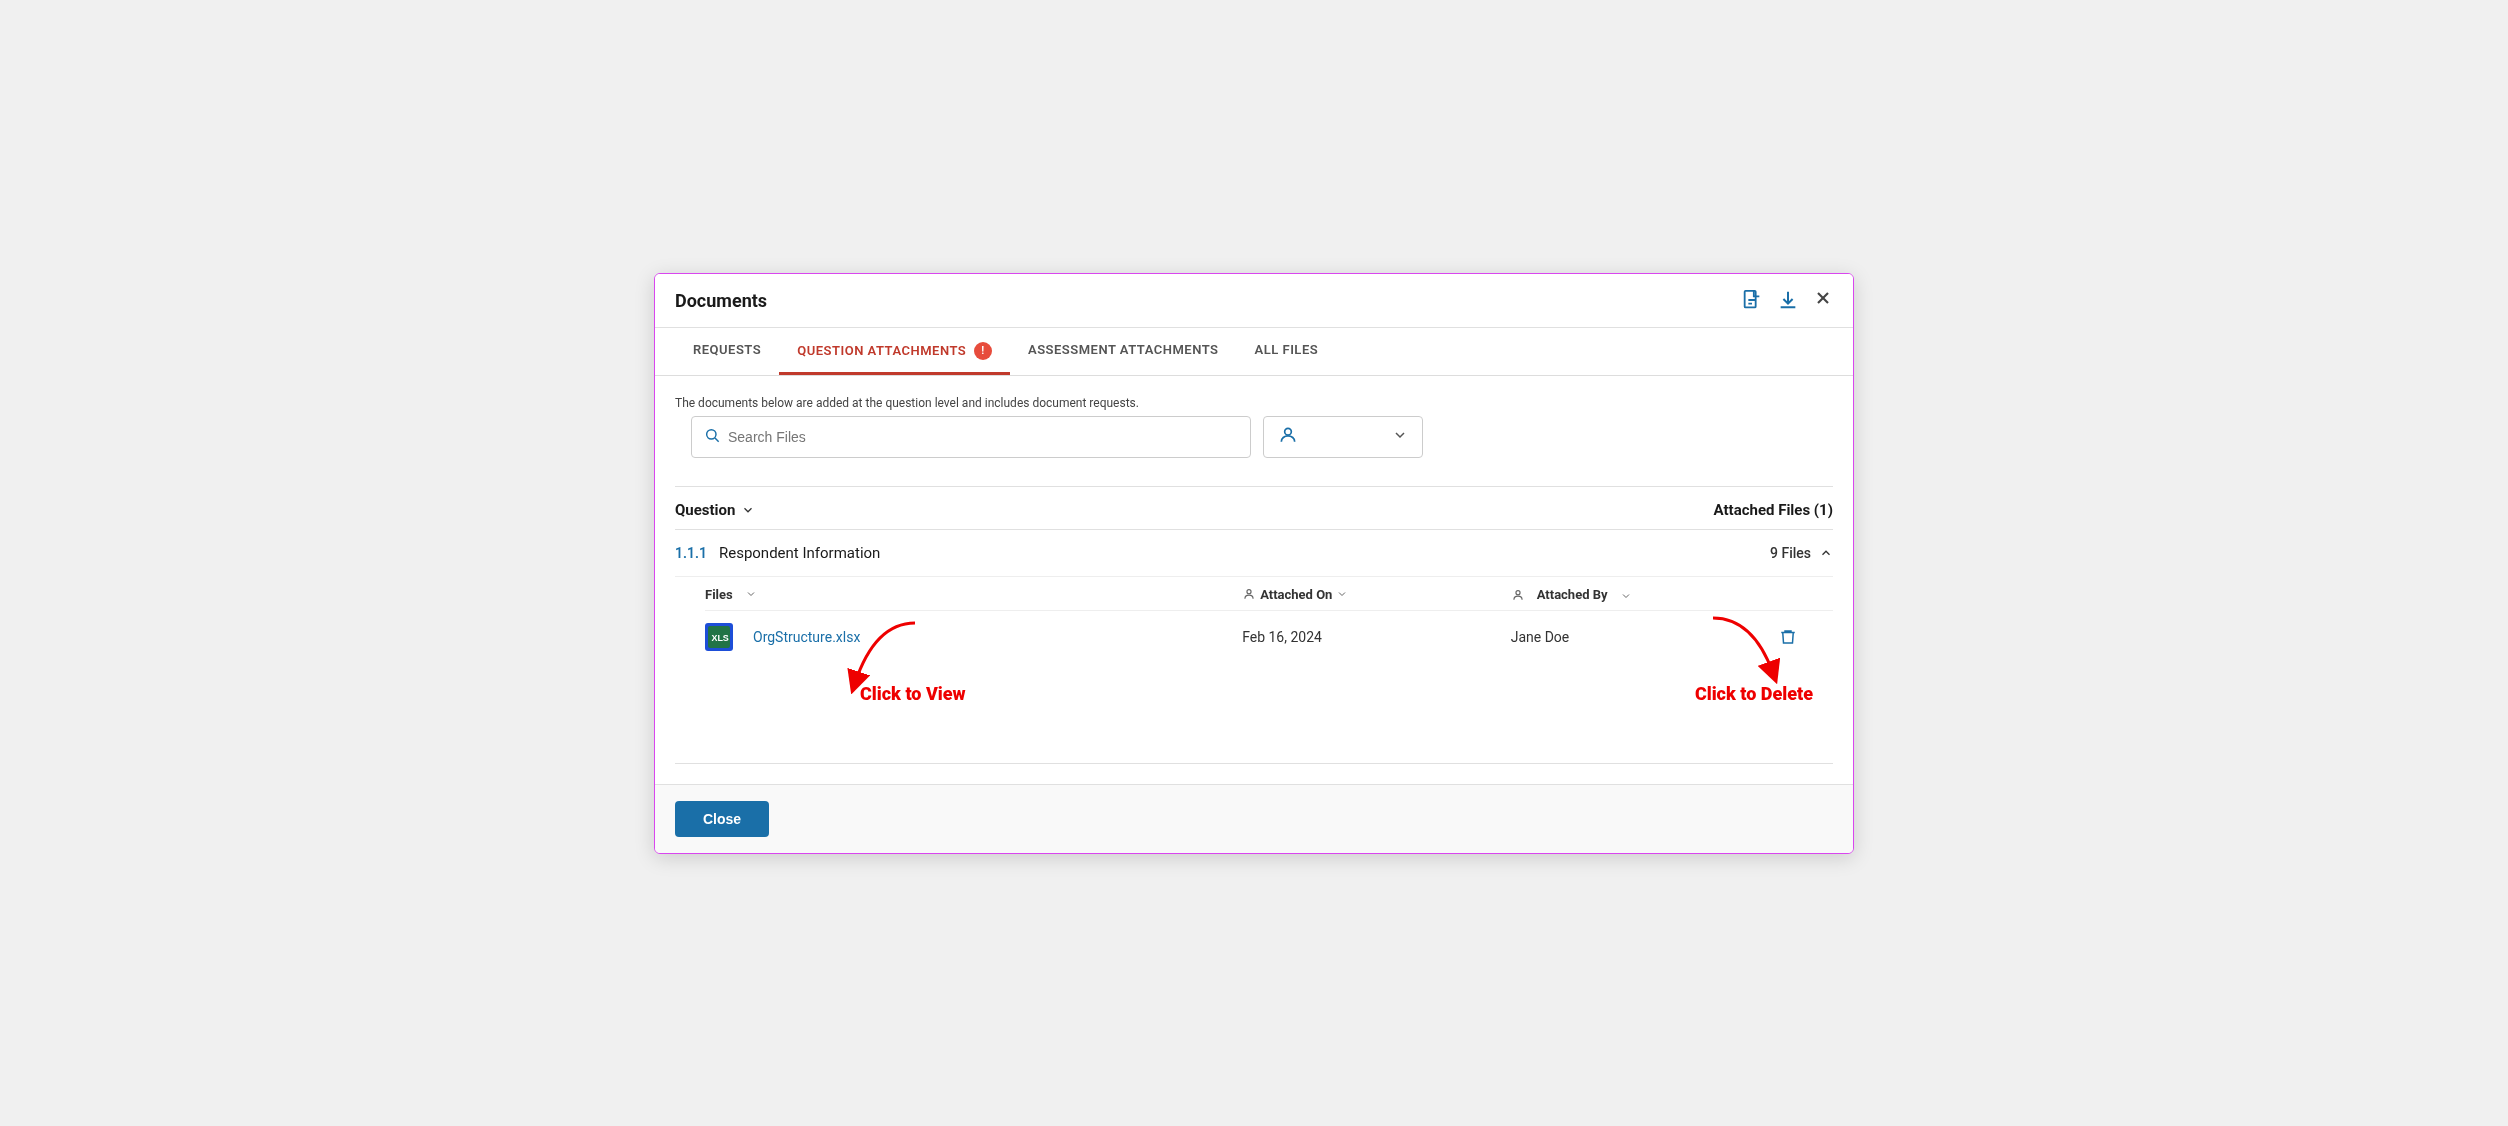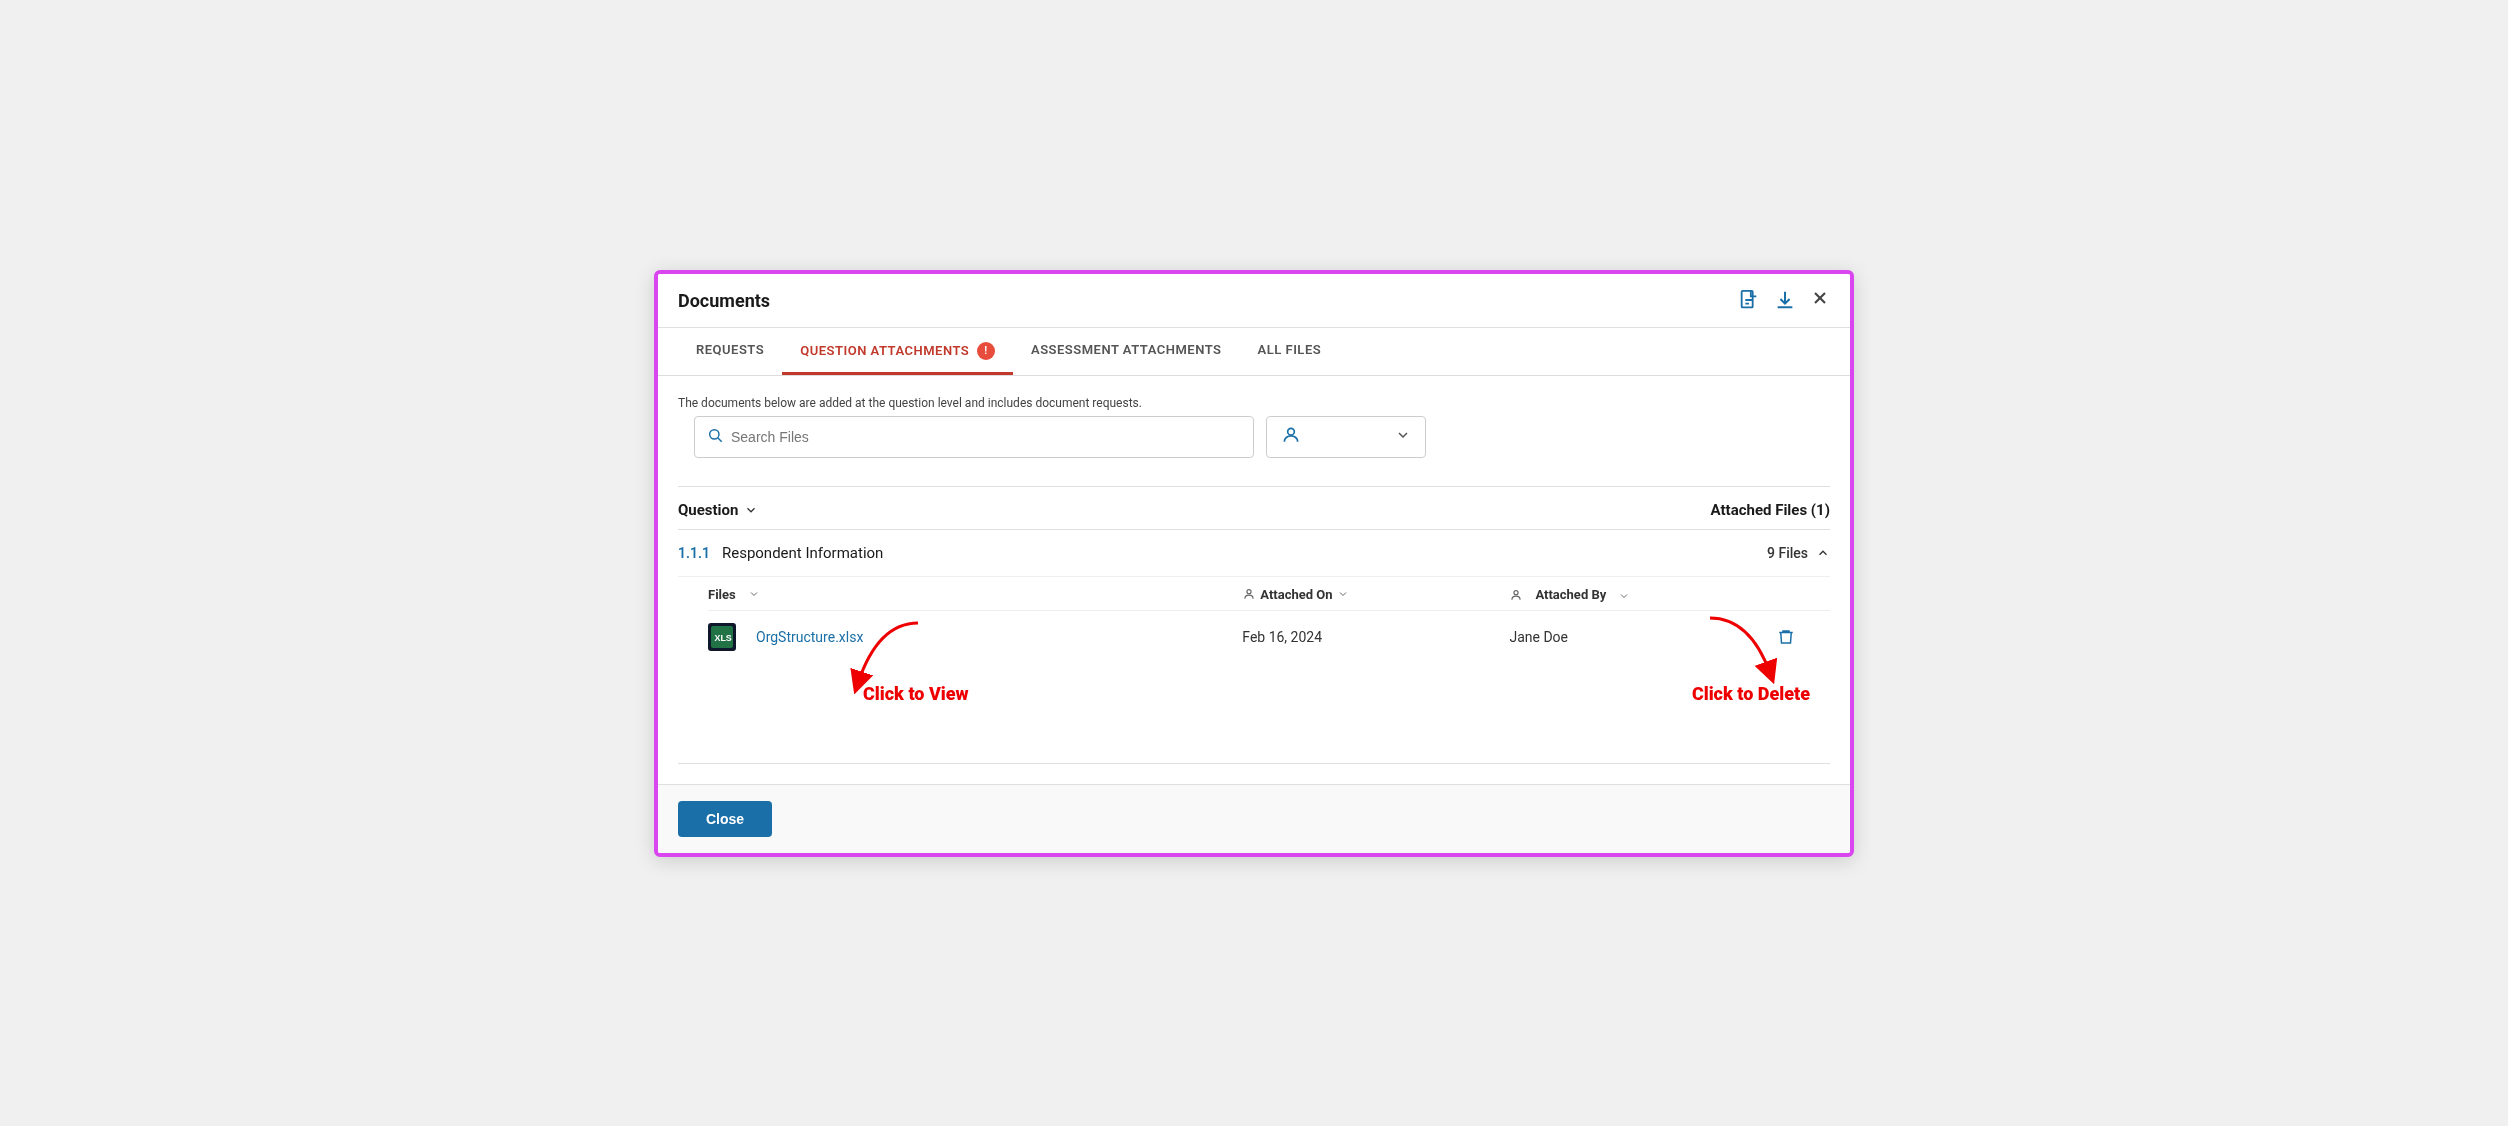--- a/index.html
+++ b/index.html
@@ -7,21 +7,21 @@
       font-family: -apple-system, BlinkMacSystemFont, "Segoe UI", Roboto, Arial, sans-serif;
       background: #f0f0f0;
       display: flex;
       align-items: center;
       justify-content: center;
       min-height: 100vh;
       padding: 20px;
     }
     .modal {
       background: #fff;
-      border: 4px solid #d946ef;
+      border: 1px solid #d946ef;
       border-radius: 6px;
       width: 1200px;
       max-width: 100%;
       box-shadow: 0 4px 20px rgba(0,0,0,0.15);
       overflow: hidden;
     }
     .modal-header {
       display: flex;
       align-items: center;
       justify-content: space-between;
@@ -214,21 +214,21 @@
     .file-row {
       display: flex;
       align-items: center;
       padding: 12px 0;
       font-size: 14px;
       color: #333;
     }
     .file-icon {
       width: 28px;
       height: 28px;
-      background: #0f172a;
+      background: #1d4ed8;
       border-radius: 3px;
       display: flex;
       align-items: center;
       justify-content: center;
       color: #fff;
       font-size: 11px;
       font-weight: 700;
       margin-right: 8px;
       flex-shrink: 0;
     }

